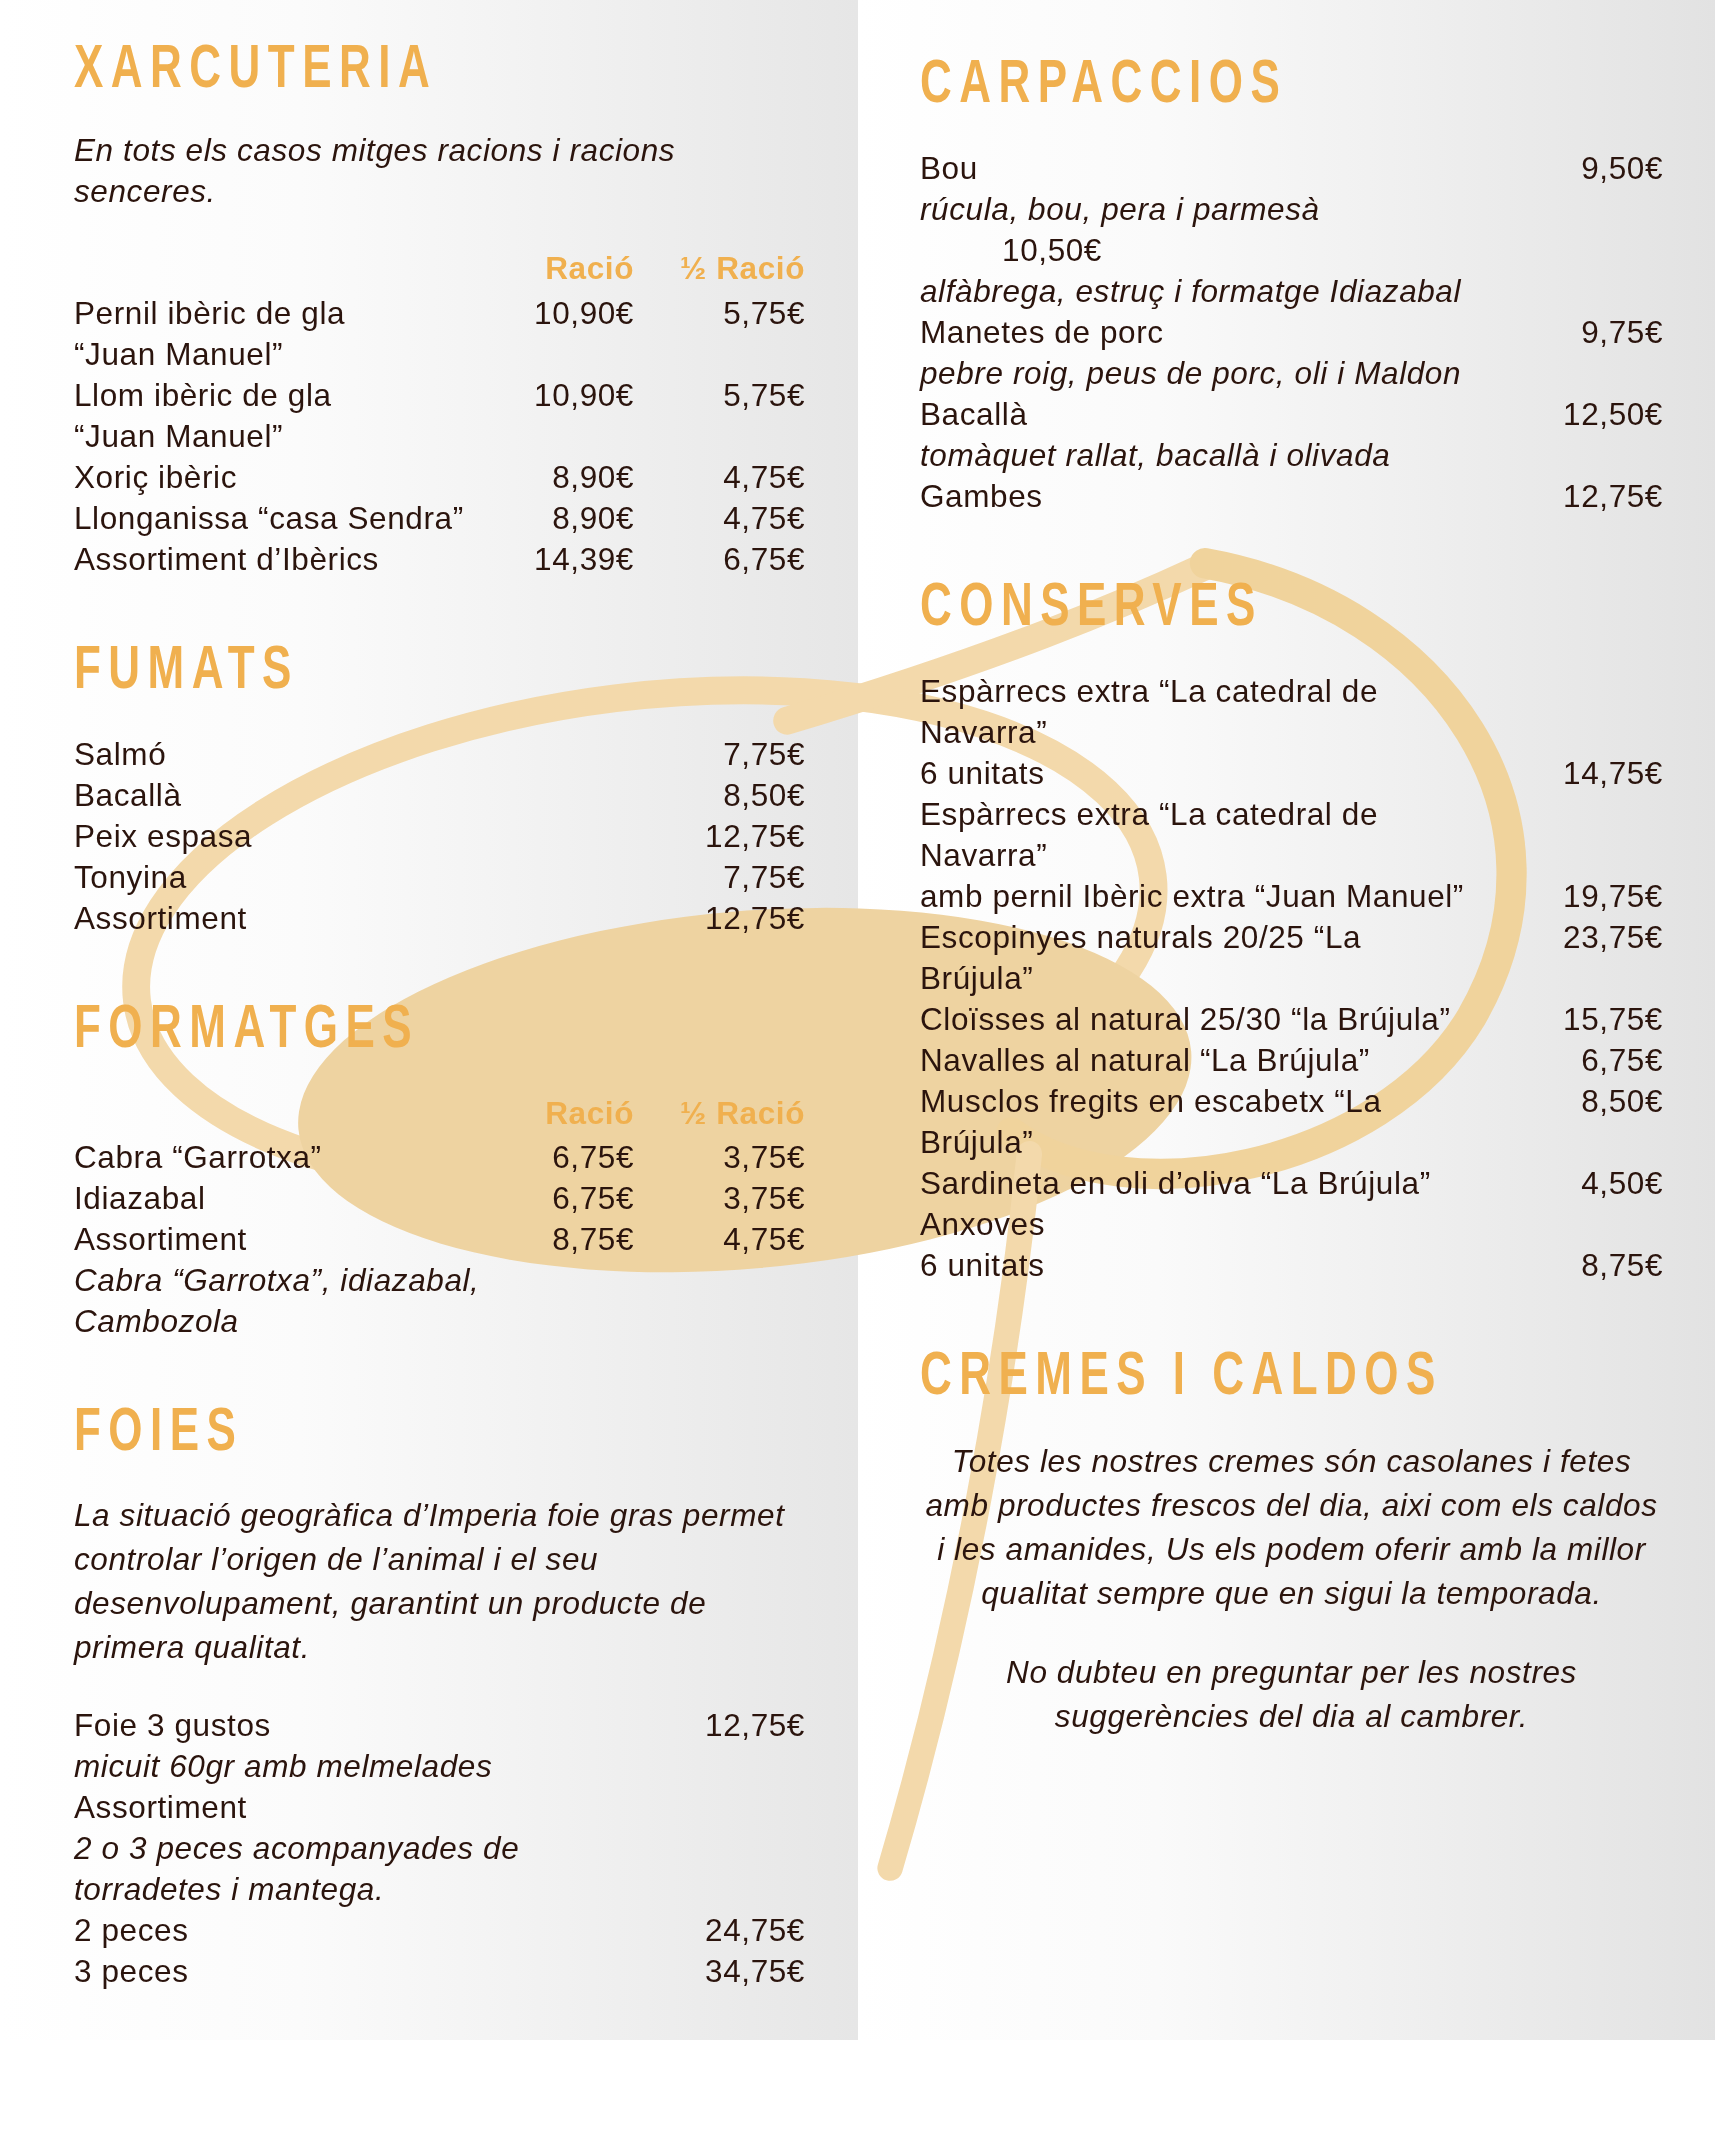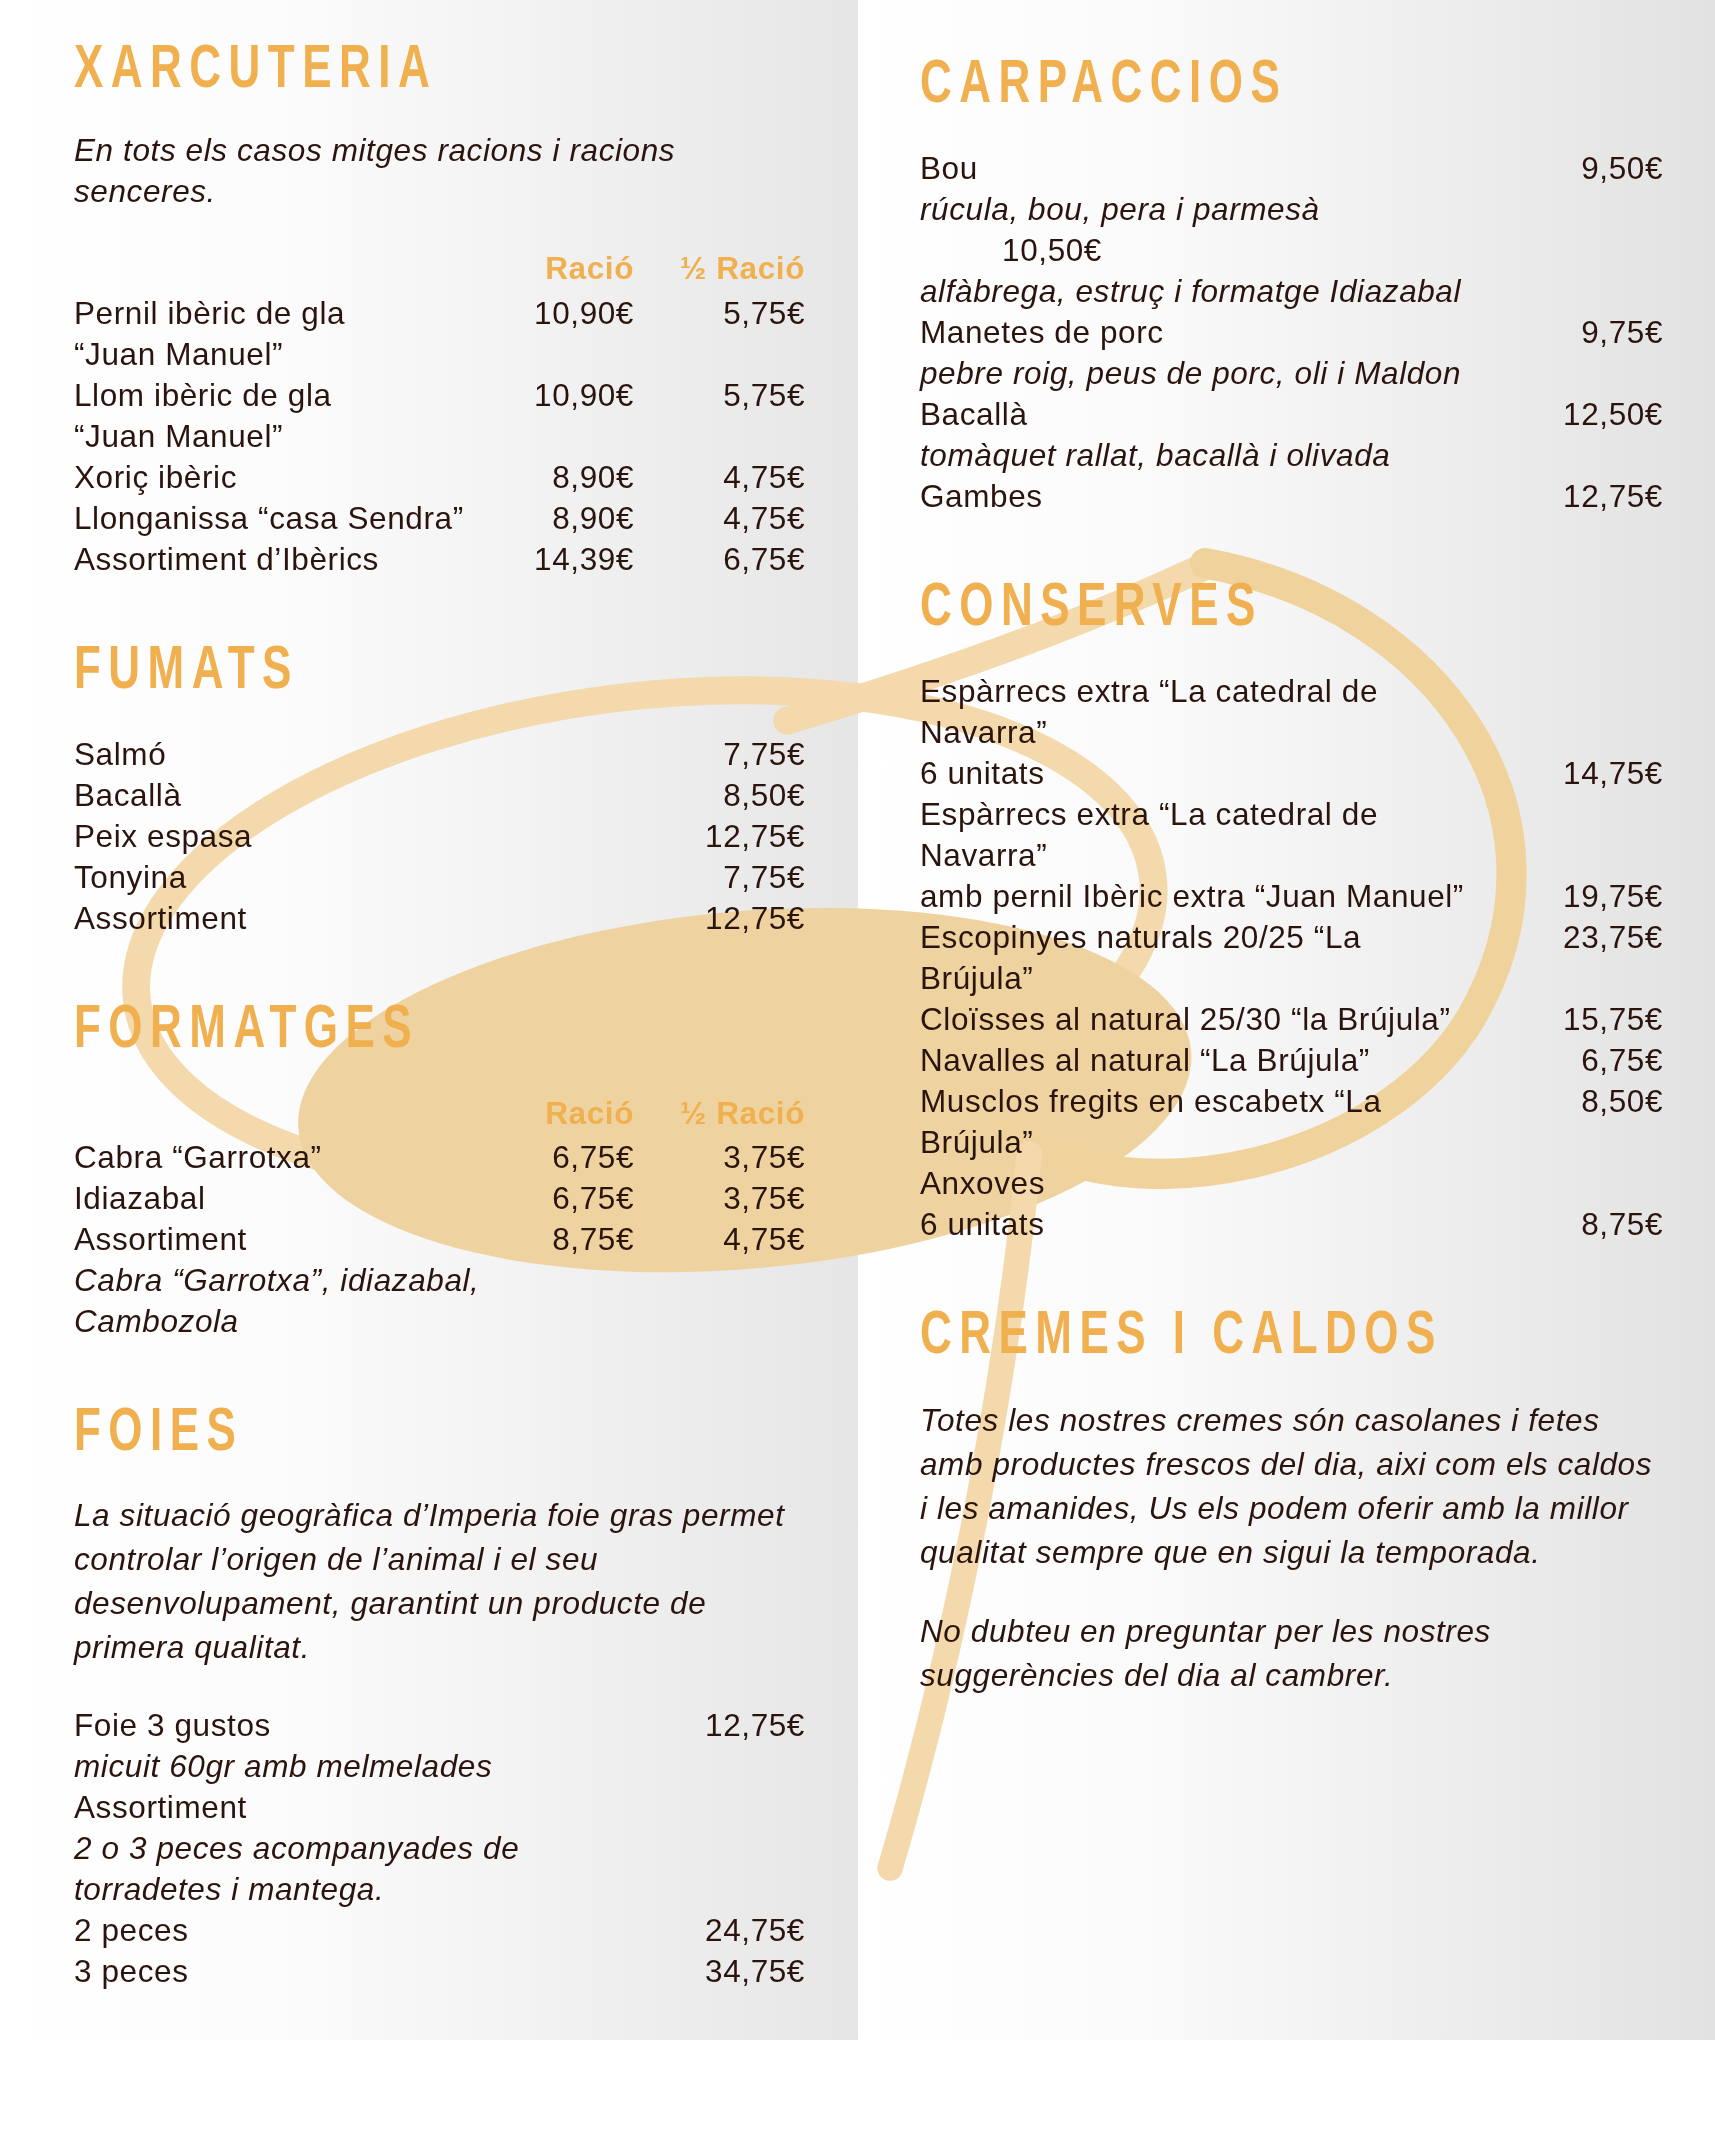--- a/index.html
+++ b/index.html
@@ -36,21 +36,21 @@
   .price-header-row .spacer{flex:1;}
   .menu-rows{margin-top:36px;}
   .price-header-row + .menu-rows{margin-top:3.6px;}
   .menu-row{display:flex;line-height:41px;}
   .item-name{flex:1;}
   .italic{font-style:italic;}
   .price{text-align:right;white-space:nowrap;}
   .left-col .pa{width:151px;}
   .left-col .pb{width:171px;}
   .right-col .pb{width:182px;}
-  .note{margin:35px 0 0;font-style:italic;line-height:44px;}
+  .note{margin:35px 0 0;font-style:italic;line-height:44px;text-align:center;}
 </style>
 </head>
 <body>
 
 <div class="page">
 
   <svg class="swirl" viewBox="0 0 2834 3552" width="1716" height="2151" aria-hidden="true">
     <ellipse cx="1065" cy="1550" rx="845" ry="400" fill="none" stroke="#f3d9ab" stroke-width="46" transform="rotate(-7 1065 1550)"></ellipse>
     <ellipse cx="1230" cy="1800" rx="740" ry="295" fill="#eed3a1" transform="rotate(-5 1230 1800)"></ellipse>
     <path d="M 1300 1190 C 1650 1085 1850 1000 1990 935" fill="none" stroke="#f3d9ab" stroke-width="46" stroke-linecap="round"></path>
@@ -270,20 +270,24 @@
           </div>
           <div class="menu-row">
             <span class="item-name">Navalles al natural “La Brújula”</span>
             <span class="price pb">6,75€</span>
           </div>
           <div class="menu-row">
             <span class="item-name">Musclos fregits en escabetx “La Brújula”</span>
             <span class="price pb">8,50€</span>
           </div>
           <div class="menu-row">
+            <span class="item-name">Sardineta en oli d’oliva “La Brújula”</span>
+            <span class="price pb">4,50€</span>
+          </div>
+          <div class="menu-row">
             <span class="item-name">Anxoves</span>
             <span class="price pb"></span>
           </div>
           <div class="menu-row">
             <span class="item-name">6 unitats</span>
             <span class="price pb">8,75€</span>
           </div>
         </div>
       </section>
       <section class="menu-section" id="section-cremes">

